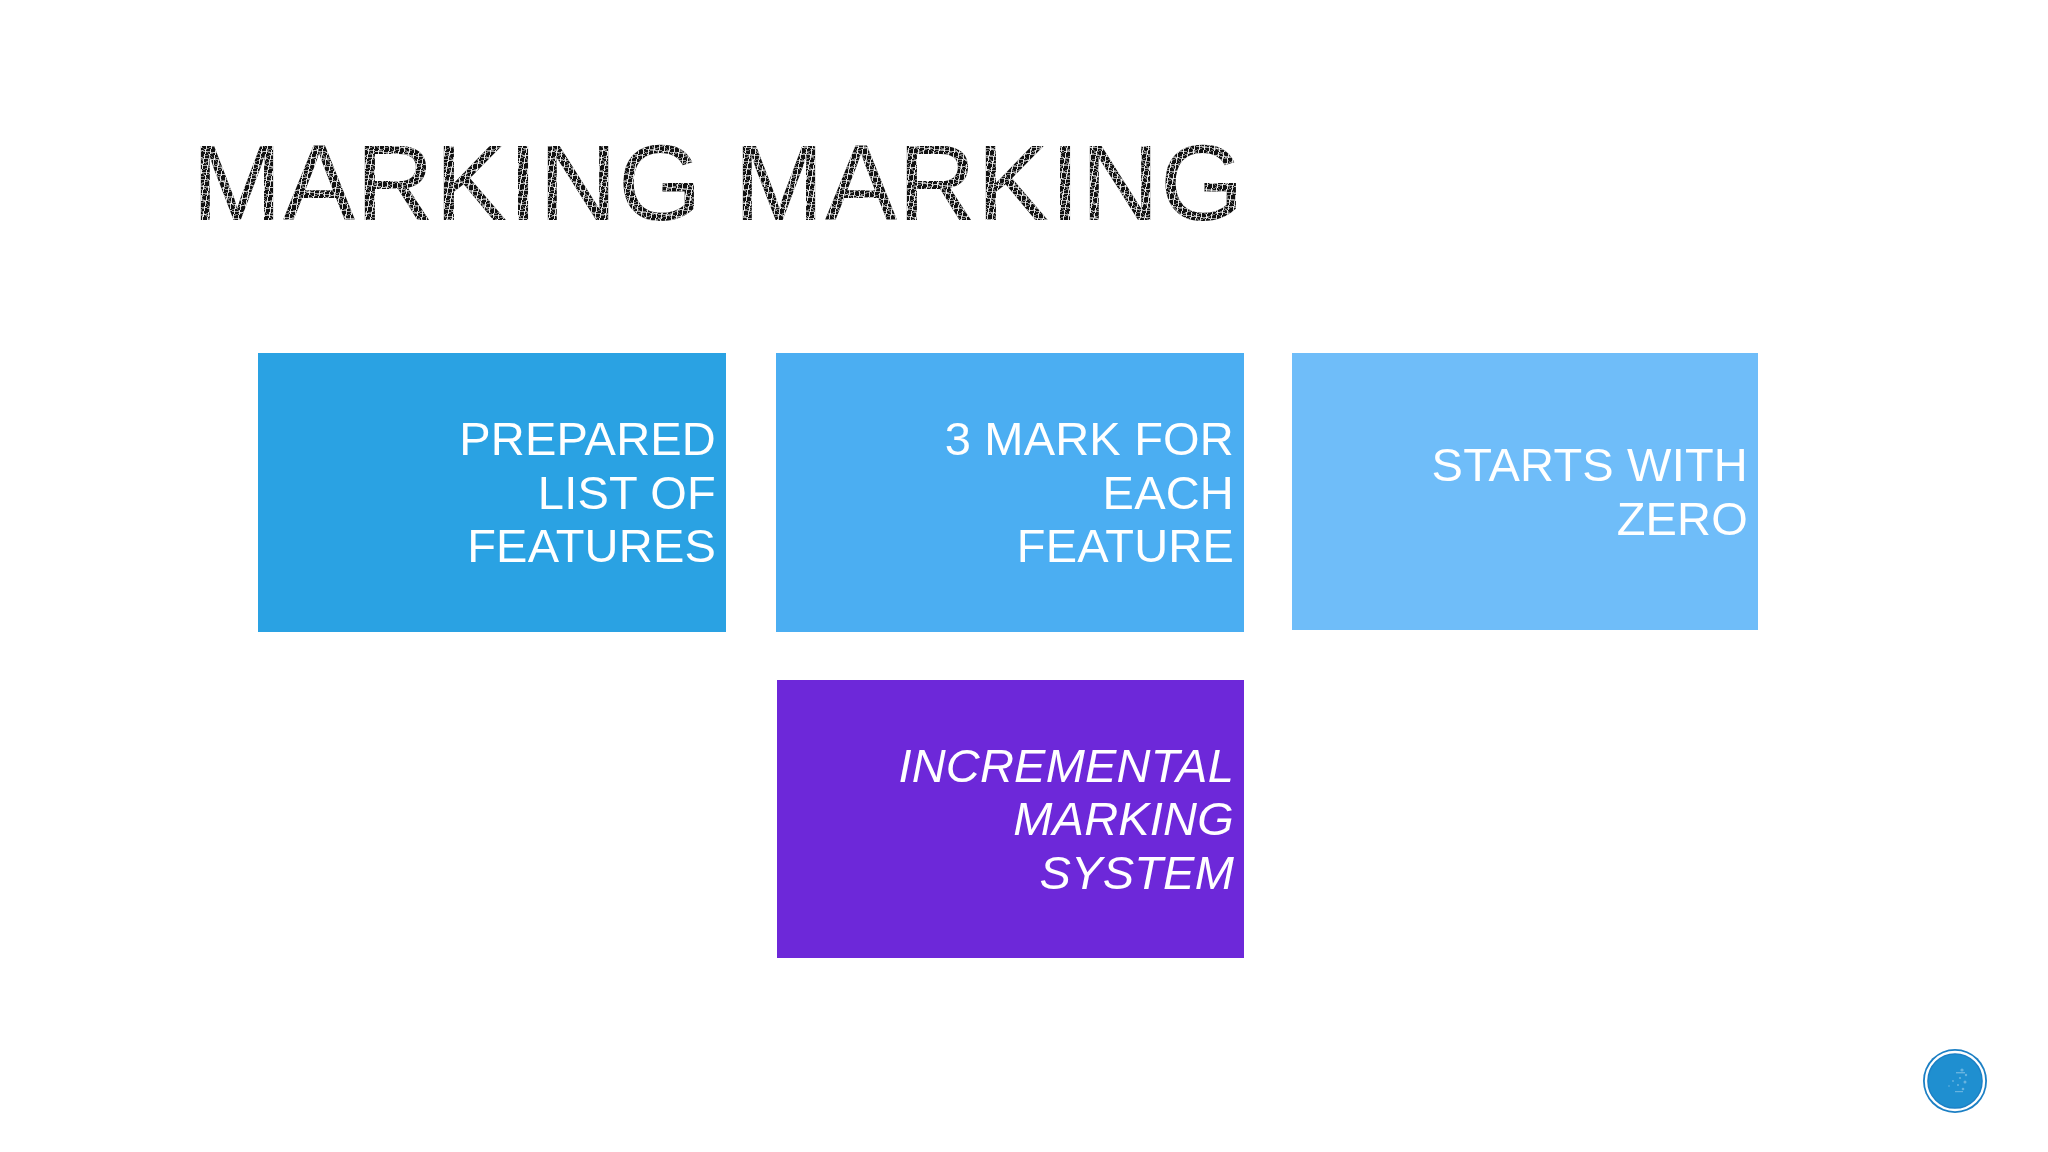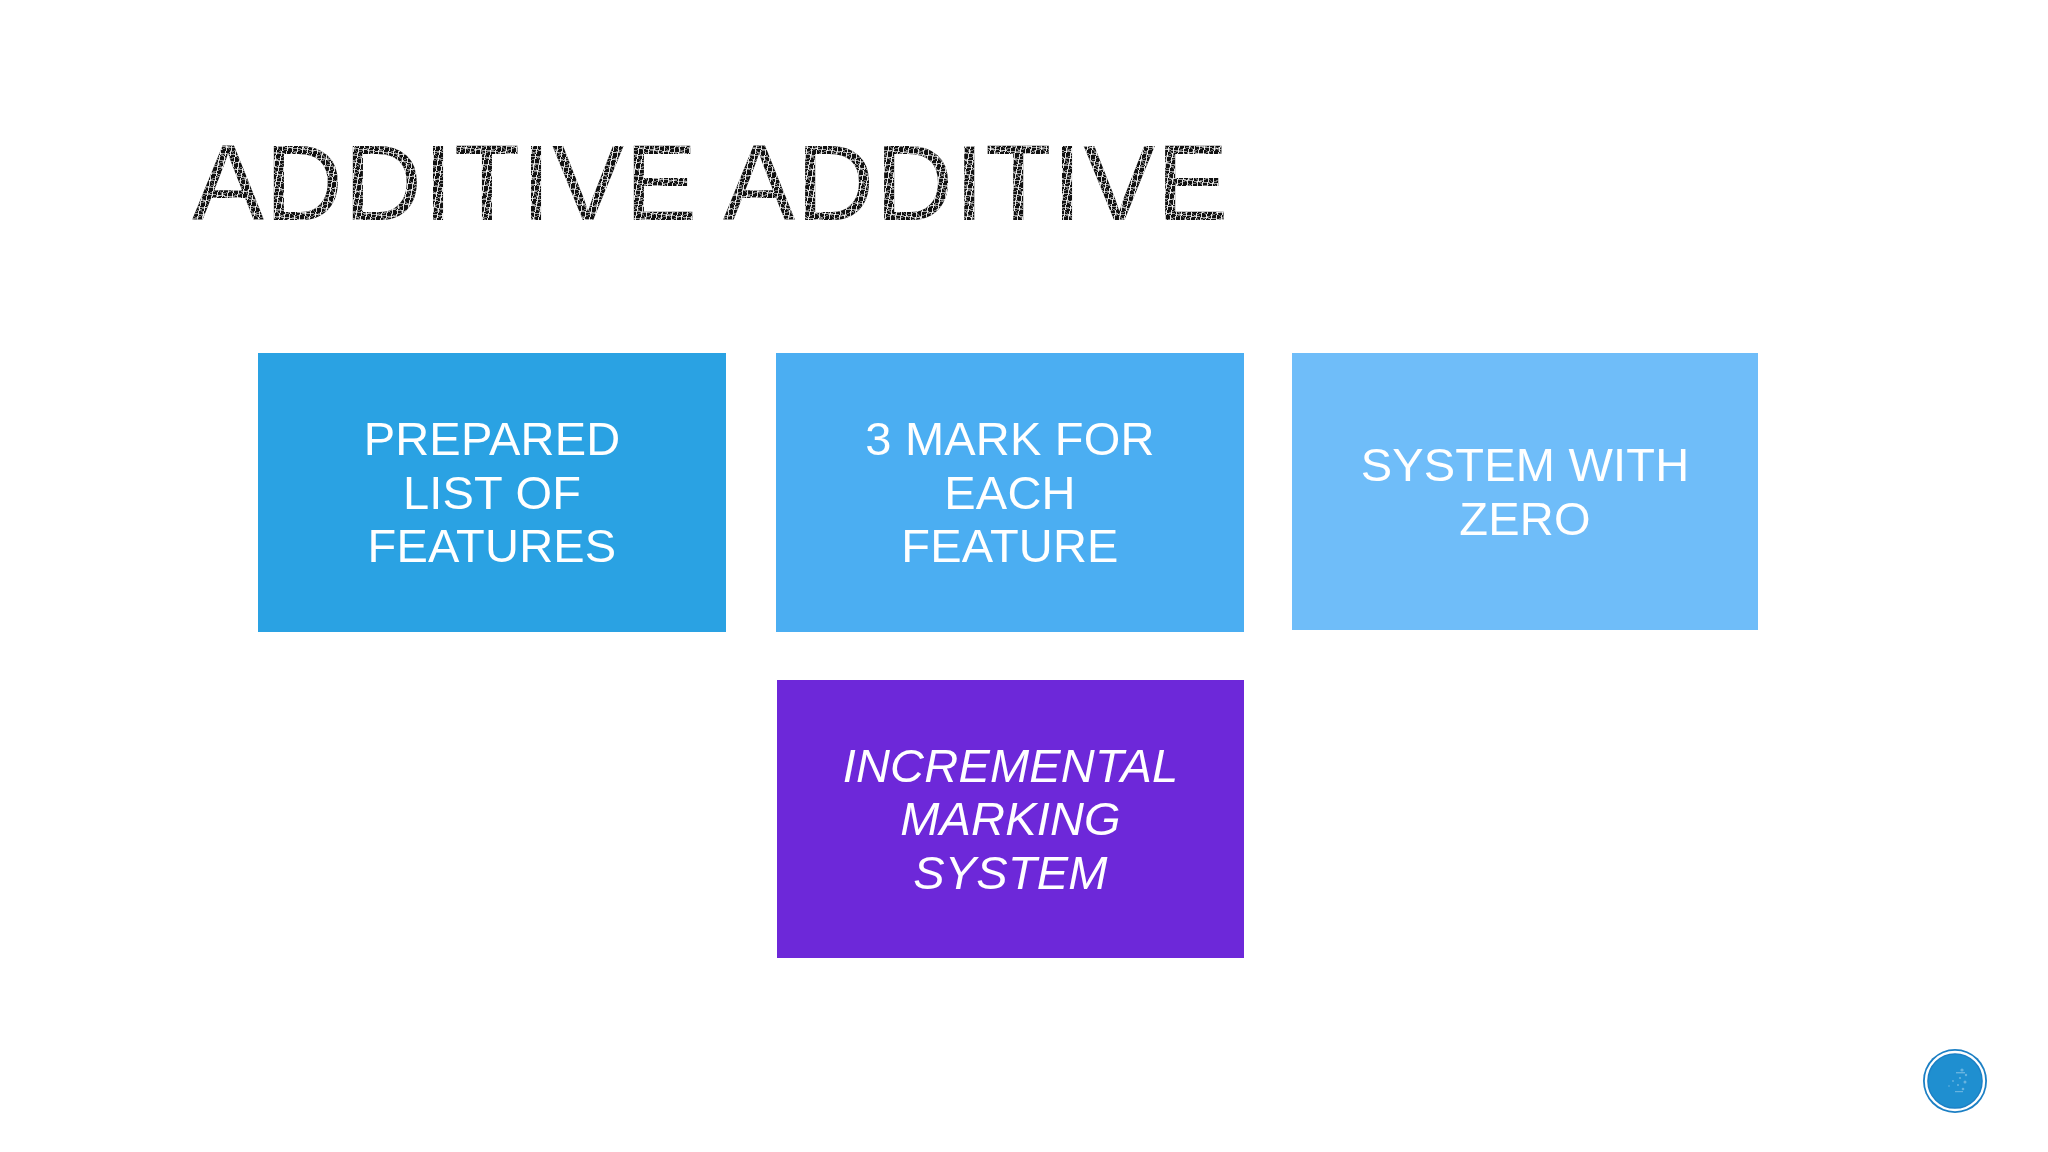--- a/index.html
+++ b/index.html
@@ -55,21 +55,21 @@
     -webkit-background-clip: text;
     background-clip: text;
   }
 
   
   .box {
     position: absolute;
     display: flex;
     align-items: center;
     justify-content: center;
-    text-align: center;
+    text-align: right;
     color: #ffffff;
     font-family: "Liberation Sans", sans-serif;
     font-weight: 400;
     font-size: 47px;
     line-height: 1.14;
     padding: 4px 10px;
     box-sizing: border-box;
     letter-spacing: 0.2px;
   }
   .box-text {
@@ -88,36 +88,36 @@
     left: 1922px;
     top: 1048px;
     width: 66px;
     height: 66px;
   }
   .logo svg { display: block; }
 </style>
 </head>
 <body style="background-color: rgb(255, 255, 255);">
 
-<div class="slide-title">ADDITIVE ADDITIVE</div>
+<div class="slide-title">MARKING MARKING</div>
 
 <div class="box" id="box-1" style="background-color: rgb(42, 162, 227); color: rgb(255, 255, 255);">
   <span class="box-text">PREPARED
 LIST OF
 FEATURES</span>
 </div>
 
 <div class="box" id="box-2" style="background-color: rgb(75, 174, 242); color: rgb(255, 255, 255);">
   <span class="box-text">3 MARK FOR
 EACH
 FEATURE</span>
 </div>
 
 <div class="box" id="box-3" style="background-color: rgb(111, 189, 249); color: rgb(255, 255, 255);">
-  <span class="box-text">SYSTEM WITH
+  <span class="box-text">STARTS WITH
 ZERO</span>
 </div>
 
 <div class="box" id="box-4" style="background-color: #6d28d9; color: rgb(255, 255, 255); font-style: italic;">
   <span class="box-text">INCREMENTAL
 MARKING
 SYSTEM</span>
 </div>
 
 <div class="logo">

